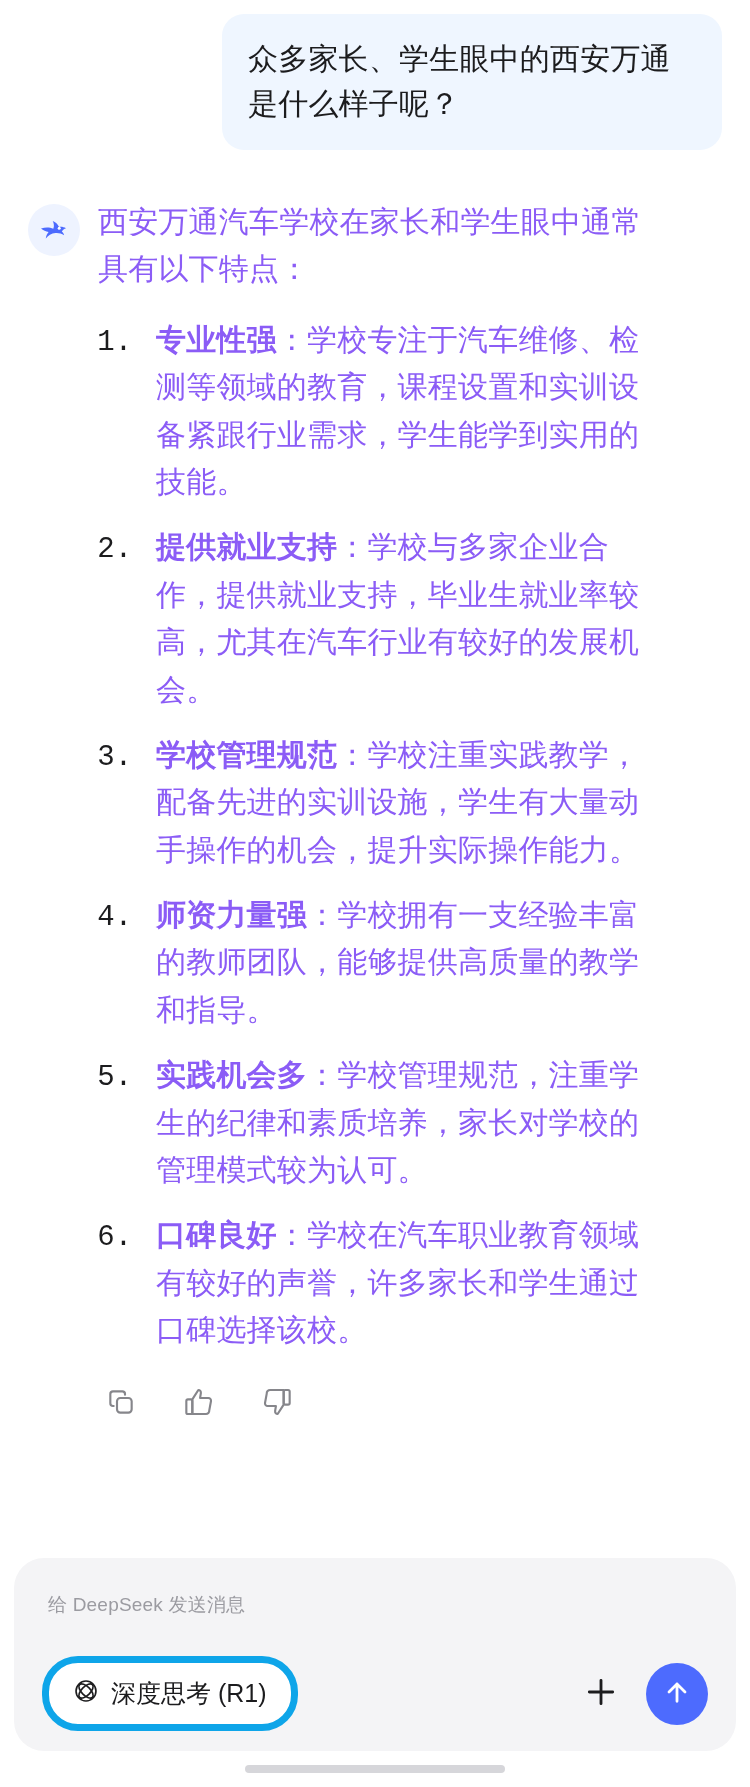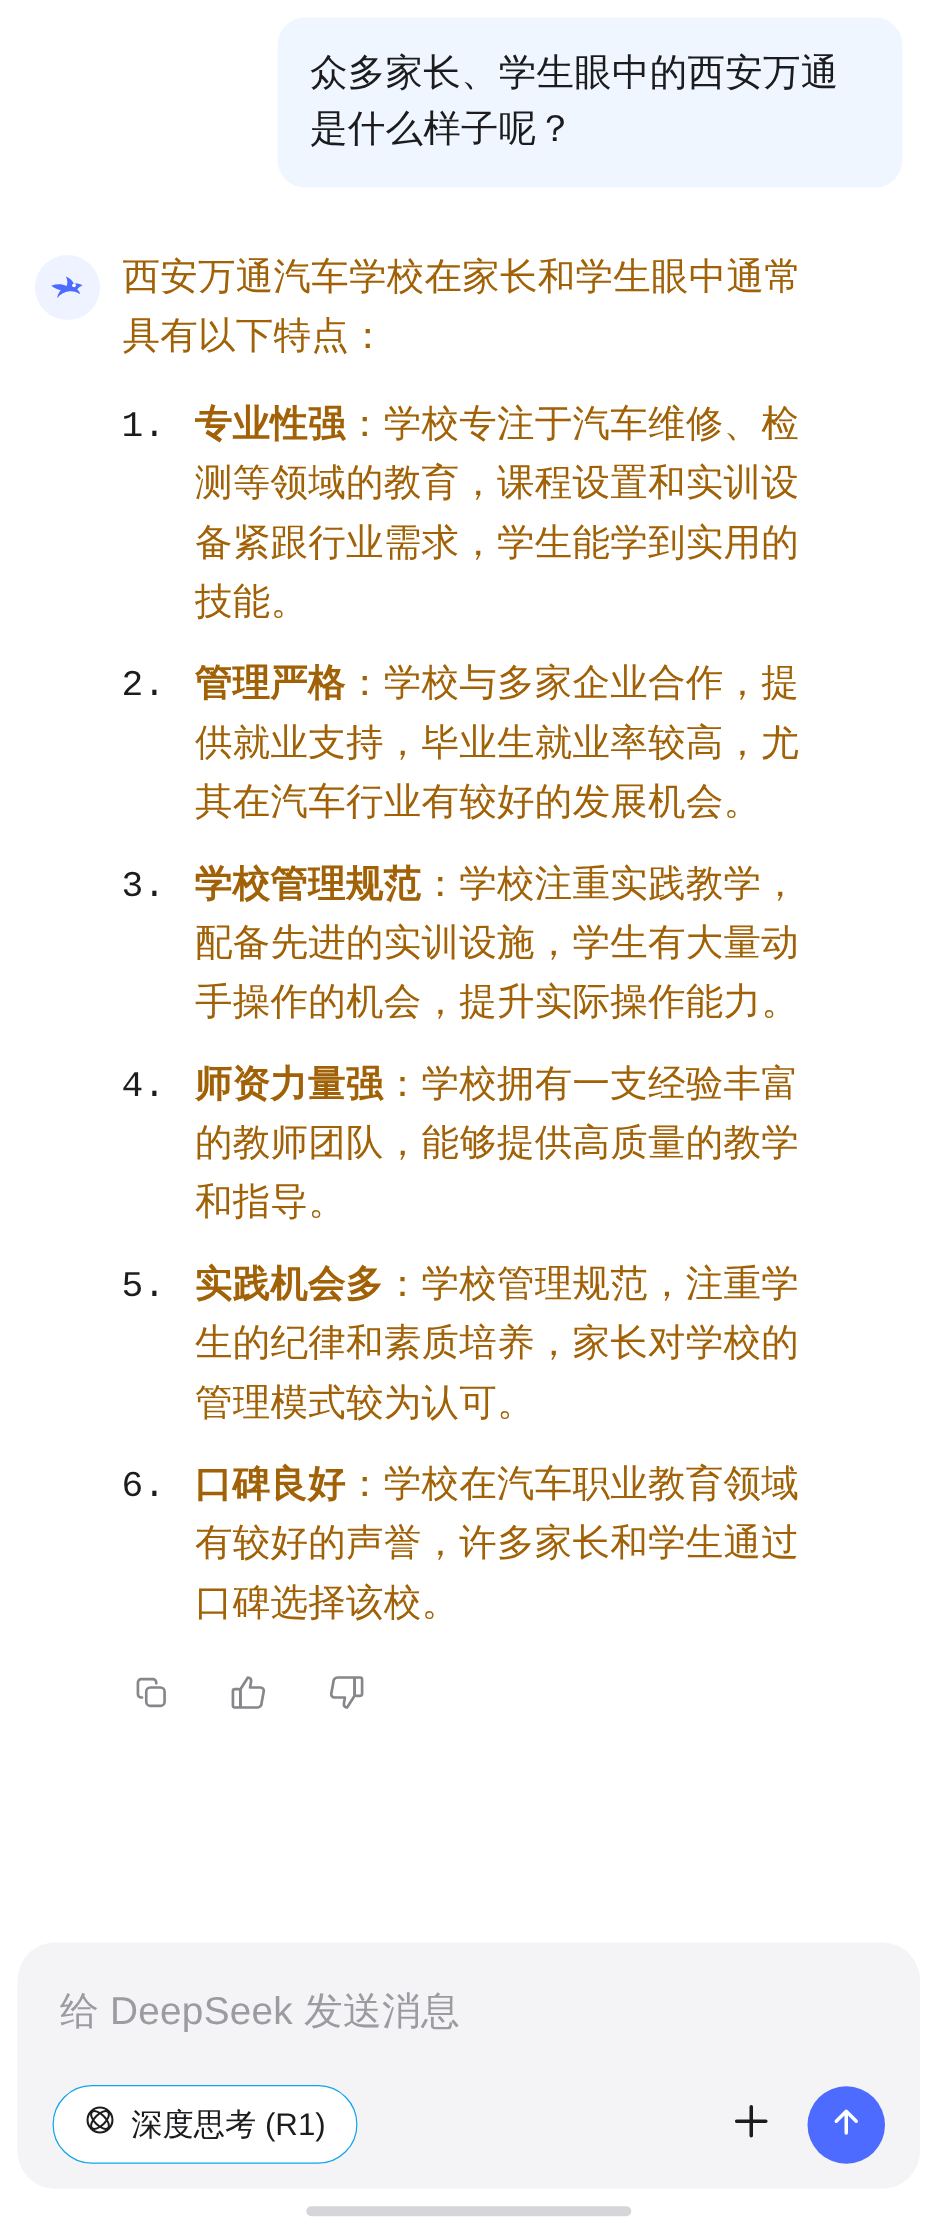--- a/index.html
+++ b/index.html
@@ -59,21 +59,21 @@
     align-items: center;
     justify-content: center;
     margin-top: 6px;
   }
   .avatar svg { display: block; }
 
   .assistant-body {
     flex: 1 1 auto;
     font-size: 30px;
     line-height: 1.58;
-    color: #a16207;
+    color: #8b5cf6;
     letter-spacing: 0.2px;
     max-width: 560px;
   }
   .assistant-intro { margin: 0 0 26px 0; }
 
   ol.answer-list {
     margin: 0 0 26px 0;
     padding: 0 0 0 52px;
     list-style: decimal;
   }
@@ -113,36 +113,36 @@
 
   
   .composer {
     flex: 0 0 auto;
     background: #f4f4f6;
     border-radius: 30px;
     margin: 0 14px 0 14px;
     padding: 30px 28px 20px 28px;
   }
   .composer-input {
-    font-size: 31px;
+    font-size: 19px;
     color: #9b9ba1;
     padding: 4px 6px 38px 6px;
     letter-spacing: 0.2px;
   }
   .composer-bar {
     display: flex;
     align-items: center;
     gap: 18px;
   }
   .chip {
     display: inline-flex;
     align-items: center;
     gap: 12px;
     background: #ffffff;
-    border: 1px solid #0ea5e9;
+    border: 7px solid #0ea5e9;
     border-radius: 36px;
     padding: 14px 24px;
     font-size: 25px;
     color: #1c1c1e;
     white-space: nowrap;
   }
   .spacer { flex: 1 1 auto; }
   .plus-btn {
     width: 54px; height: 54px;
     display: flex; align-items: center; justify-content: center;
@@ -194,21 +194,21 @@
 
       <div class="assistant-body">
 
         <p class="assistant-intro">西安万通汽车学校在家长和学生眼中通常具有以下特点：</p>
 
         <ol class="answer-list">
           <li>
             <span class="li-title">专业性强</span><span>：学校专注于汽车维修、检测等领域的教育，课程设置和实训设备紧跟行业需求，学生能学到实用的技能。</span>
           </li>
           <li>
-            <span class="li-title">管理严格</span><span>：学校与多家企业合作，提供就业支持，毕业生就业率较高，尤其在汽车行业有较好的发展机会。</span>
+            <span class="li-title">提供就业支持</span><span>：学校与多家企业合作，提供就业支持，毕业生就业率较高，尤其在汽车行业有较好的发展机会。</span>
           </li>
           <li>
             <span class="li-title">学校管理规范</span><span>：学校注重实践教学，配备先进的实训设施，学生有大量动手操作的机会，提升实际操作能力。</span>
           </li>
           <li>
             <span class="li-title">师资力量强</span><span>：学校拥有一支经验丰富的教师团队，能够提供高质量的教学和指导。</span>
           </li>
           <li>
             <span class="li-title">实践机会多</span><span>：学校管理规范，注重学生的纪律和素质培养，家长对学校的管理模式较为认可。</span>
           </li>

